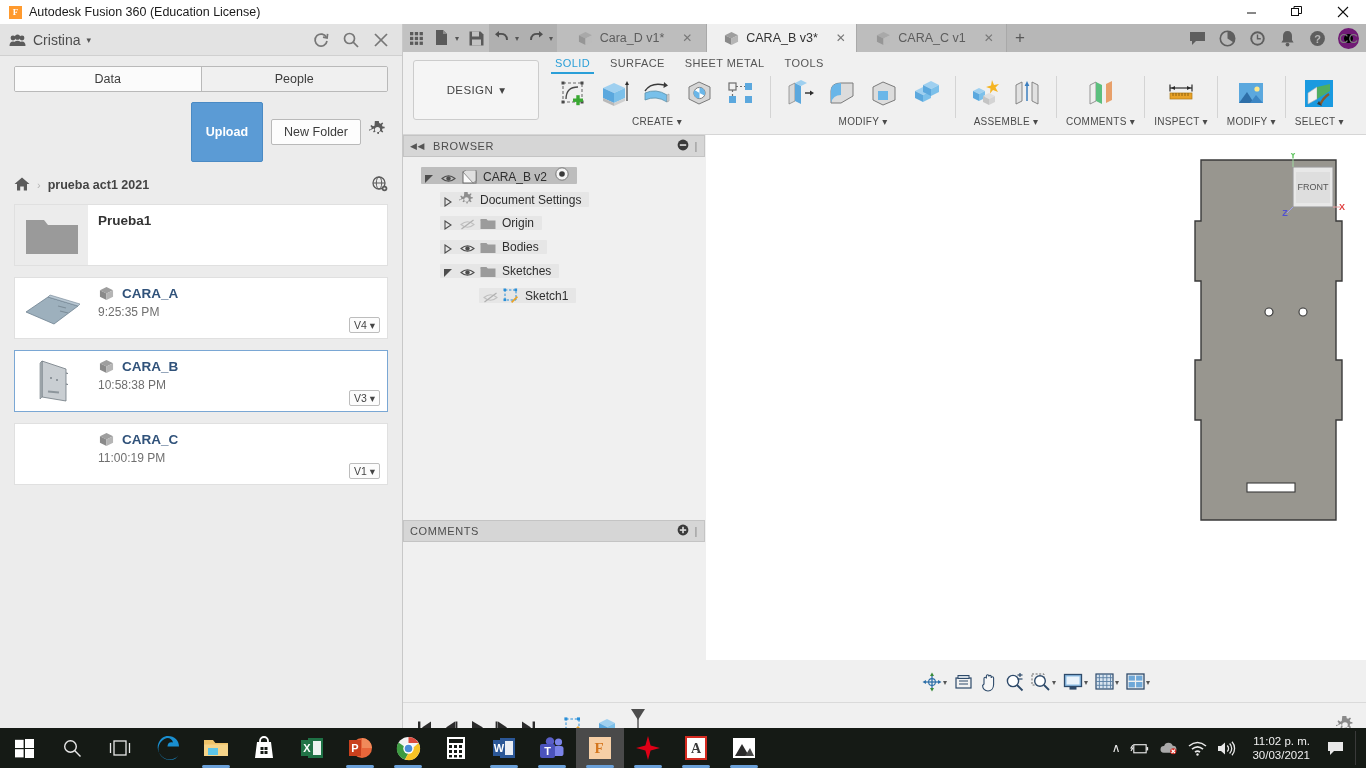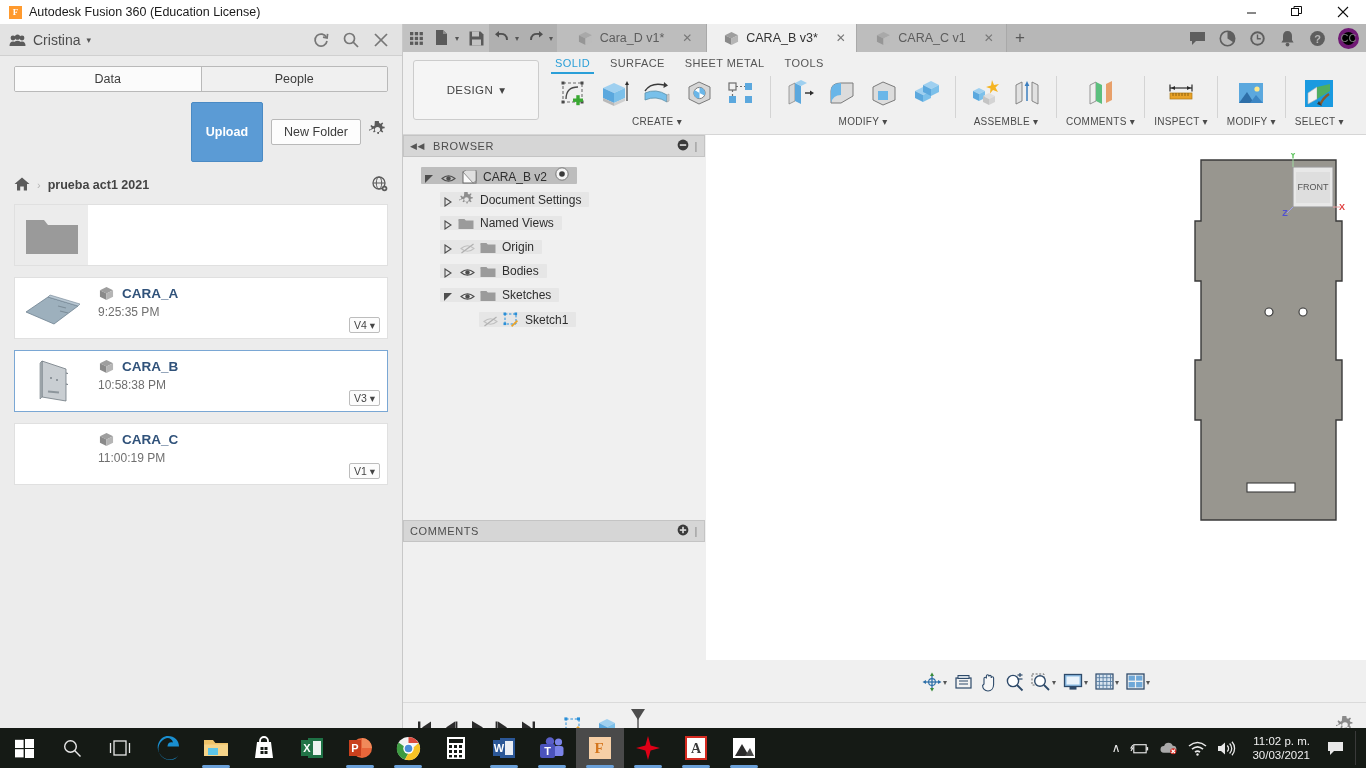--- a/index.html
+++ b/index.html
@@ -144,22 +144,22 @@
   .tab-right {
     margin-left: auto; display: flex; align-items: center;
     padding-right: 7px; gap: 3px;
   }
   .tr-ico {
     width: 27px; height: 28px; display: flex; align-items: center;
     justify-content: center; color: #5e5e5e;
   }
   .avatar {
     width: 21px; height: 21px; border-radius: 50%; background: #000000;
-    color: #7d7d7d; font-size: 11px; display: flex; align-items: center;
-    justify-content: center; margin-left: 4px; border: 4px solid #701a75;
+    color: #7d7d7d; font-size: 13px; display: flex; align-items: center;
+    justify-content: center; margin-left: 4px; border: 6px solid #701a75;
   }
 
   
   .ribbon {
     height: 83px; background: #f0f0f0; display: flex; align-items: flex-start;
     border-bottom: 1px solid #d6d6d6; position: relative;
   }
   .design-box {
     width: 126px; height: 60px; margin: 8px 10px 0 10px;
     border: 1px solid #ccc; background: #f5f5f5; border-radius: 3px;
@@ -384,20 +384,25 @@
     </div>
 
     <div class="dp-list">
 
       <div class="dp-item folder">
         <div class="dp-thumb">
           <svg width="56" height="42" viewBox="0 0 56 42">
             <path fill="#9a9a9a" d="M2 6 h18 l4 5 h-22 z"></path>
             <rect x="2" y="11" width="52" height="29" fill="#9a9a9a"></rect>
           </svg>
+        </div>
+        <div class="dp-body">
+          <div class="dp-name-row">
+            <span class="dp-name folder-name">Prueba1</span>
+          </div>
         </div>
       </div>
 
       <div class="dp-item file">
         <div class="dp-thumb">
           <svg width="64" height="48" viewBox="0 0 64 48">
             <polygon points="6,28 28,13 58,22 34,40" fill="#9db0bd" stroke="#6f8190" stroke-width="0.8"></polygon>
             <polygon points="28,13 30,11 60,20 58,22" fill="#b9c8d3" stroke="#6f8190" stroke-width="0.6"></polygon>
             <line x1="38" y1="22" x2="46" y2="24" stroke="#7d8d99" stroke-width="1.2"></line>
             <line x1="40" y1="27" x2="48" y2="29" stroke="#7d8d99" stroke-width="1.2"></line>
@@ -920,36 +925,20 @@
             <span class="tfolder">
               <svg width="15" height="15" viewBox="0 0 15 15">
                 <path fill="#8e8e8e" d="M7.5 0 l1.1 0 .3 1.9 1.3.55 1.55-1.2.85.85-1.2 1.55.55 1.3 1.9.3 0 1.1-1.9.3-.55 1.3 1.2 1.55-.85.85-1.55-1.2-1.3.55-.3 1.9-1.1 0-.3-1.9-1.3-.55-1.55 1.2-.85-.85 1.2-1.55-.55-1.3L0 8.6l0-1.1 1.9-.3.55-1.3-1.2-1.55.85-.85 1.55 1.2 1.3-.55L5.25 0z"></path>
                 <circle cx="7.5" cy="7.5" r="2.3" fill="#e6e6e6"></circle>
               </svg>
             </span>
             <span class="tlabel">Document Settings</span>
           </div>
         </div>
 
-        <div class="trow" style="padding-left:37px;">
-          <div class="hit">
-            <span class="tri">
-              <svg width="10" height="10" viewBox="0 0 10 10">
-                  <polygon points="2,1 8,5 2,9" fill="none" stroke="#4d4d4d" stroke-width="1.1"></polygon>
-                </svg>
-            </span>
-            <span class="tfolder">
-              <svg width="16" height="13" viewBox="0 0 16 13">
-                <path fill="#9b9b9b" d="M0.5 2 h6 l1.5 2 h-7.5 z"></path>
-                <rect x="0.5" y="3.5" width="15" height="8.5" fill="#9b9b9b"></rect>
-              </svg>
-            </span>
-            <span class="tlabel">Named Views</span>
-          </div>
-        </div>
 
         <div class="trow" style="padding-left:37px;">
           <div class="hit">
             <span class="tri">
               <svg width="10" height="10" viewBox="0 0 10 10">
                   <polygon points="2,1 8,5 2,9" fill="none" stroke="#4d4d4d" stroke-width="1.1"></polygon>
                 </svg>
             </span>
             <span class="eye">
               <svg width="15" height="11" viewBox="0 0 15 11">

